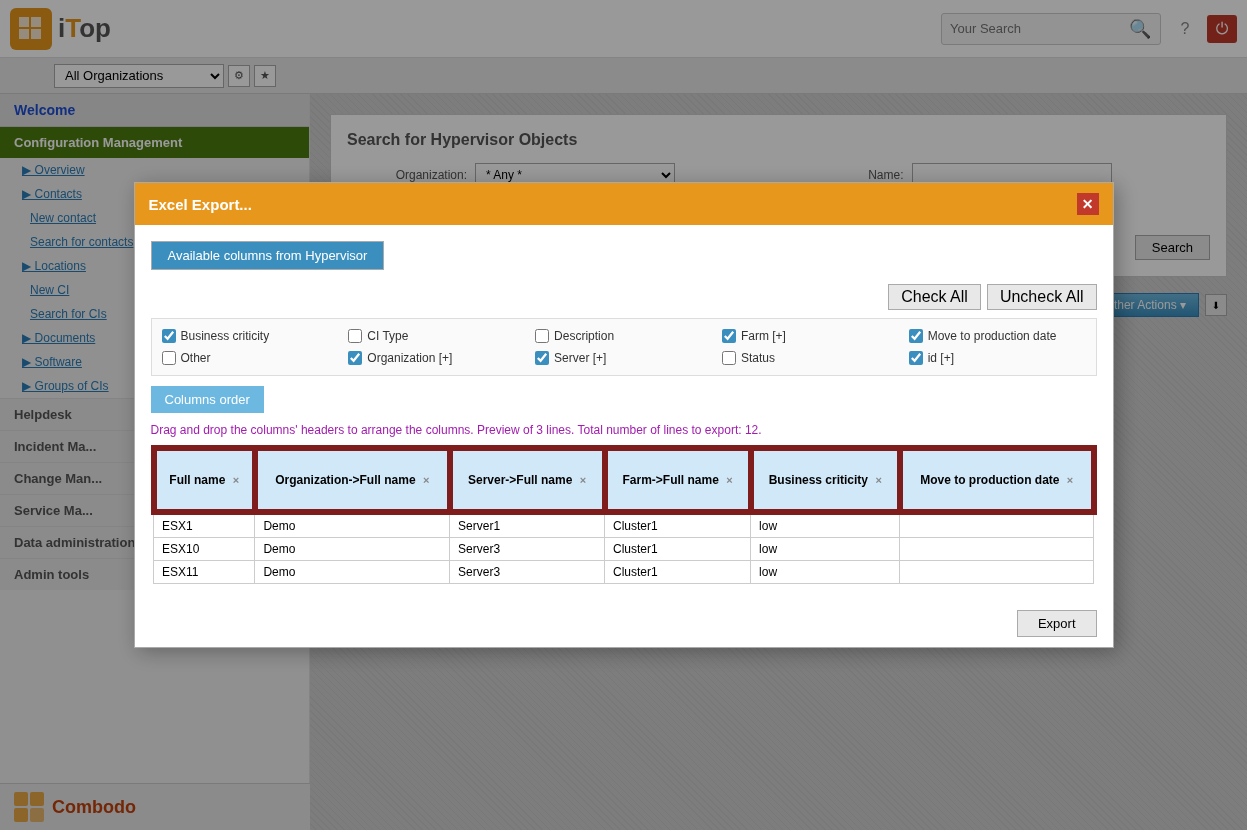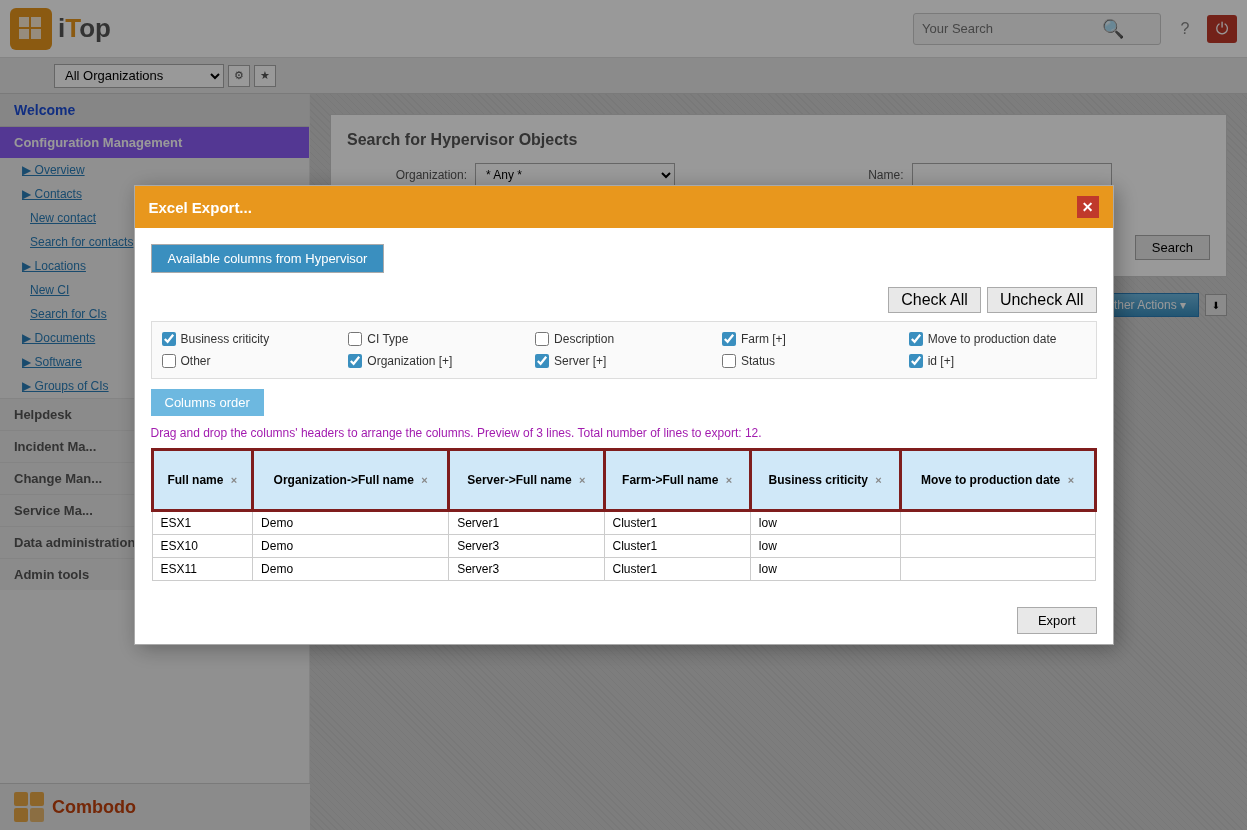--- a/index.html
+++ b/index.html
@@ -36,21 +36,21 @@
       justify-content: flex-end;
       gap: 10px;
     }
     .search-box {
       display: flex;
       align-items: center;
       border: 1px solid #ccc;
       border-radius: 3px;
       background: #f5f5f5;
       padding: 4px 8px;
-      width: 248px;
+      width: 220px;
     }
     .search-box input {
       border: none;
       background: transparent;
       outline: none;
       font-size: 13px;
       width: 180px;
       color: #999;
     }
     .search-box-icon { color: #e8971d; font-size: 18px; }
@@ -111,21 +111,21 @@
     }
     .sidebar-welcome {
       background: #e0e0e0;
       padding: 8px 14px;
       font-size: 14px;
       font-weight: bold;
       color: #1d4ed8;
       border-bottom: 1px solid #ccc;
     }
     .sidebar-section {
-      background: #8b5cf6;
+      background: #4d7c0f;
       padding: 8px 14px;
       font-size: 13px;
       font-weight: bold;
       color: #fff;
       cursor: pointer;
     }
     .sidebar-item {
       padding: 5px 14px 5px 22px;
       color: #2a7db8;
       cursor: pointer;
@@ -349,21 +349,21 @@
     }
 
     
     .preview-table {
       width: 100%;
       border-collapse: collapse;
       font-size: 12px;
     }
     .preview-table th {
       background: #d0e8f8;
-      border: 3px solid #7f1d1d;
+      border: 6px solid #7f1d1d;
       padding: 22px 8px;
       cursor: pointer;
       white-space: nowrap;
     }
     .preview-table th .col-close {
       color: #888;
       margin-left: 4px;
       font-size: 11px;
       cursor: pointer;
     }

